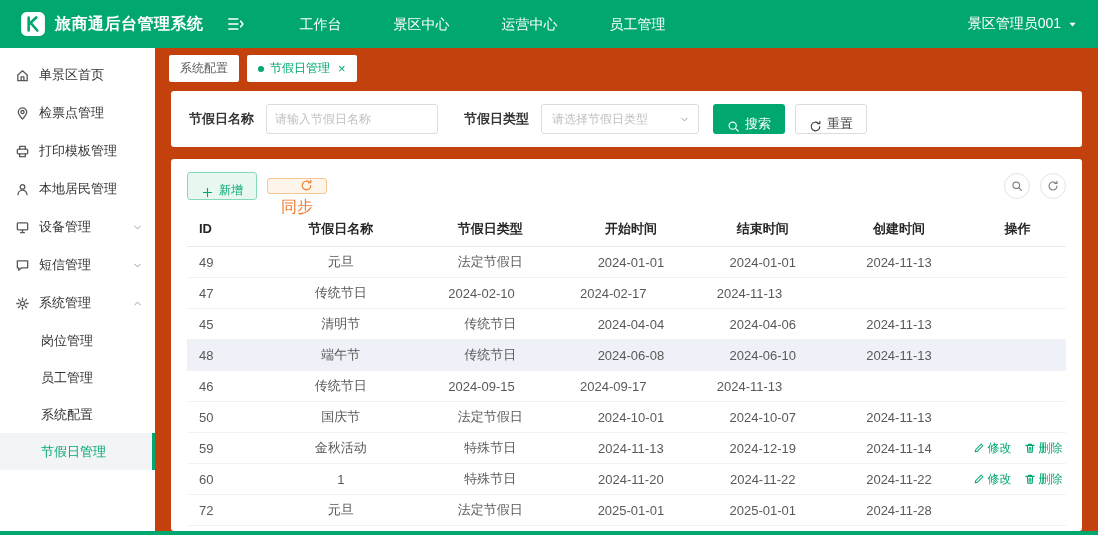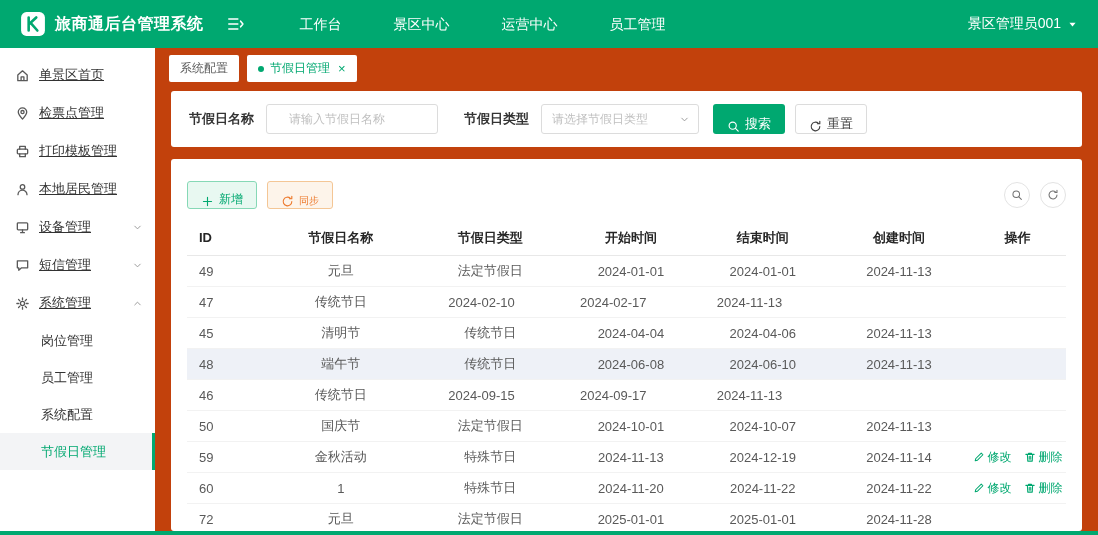--- a/index.html
+++ b/index.html
@@ -18,57 +18,57 @@
   .nav-item { padding:0 26px; font-size:14px; line-height:48px; cursor:pointer; white-space:nowrap; }
   .user-area { margin-left:auto; display:flex; align-items:center; gap:6px; font-size:14px; cursor:pointer; white-space:nowrap; }
   .user-area .icon svg { width:11px; height:11px; }
 
   
   .layout { display:flex; height:483px; }
   .sidebar { width:155px; background:#fff; flex-shrink:0; padding-top:8px; overflow:hidden; }
   .side-item { height:38px; display:flex; align-items:center; gap:9px; padding:0 12px 0 15px; font-size:13px; color:#333; cursor:pointer; }
   .side-ic { color:#595959; display:flex; }
   .side-ic svg { width:15px; height:15px; }
-  .side-label { flex:1; white-space:nowrap;text-decoration:underline; }
+  .side-label { flex:1; white-space:nowrap; }
   .chev { color:#999; display:flex; }
   .chev svg { width:11px; height:11px; }
   .side-sub { height:37px; display:flex; align-items:center; padding-left:41px; font-size:13px; color:#333; cursor:pointer; }
   .side-sub.active { background:#f3f4f6; color:#00a870; border-right:3px solid #00a870; }
 
   .main { flex:1; display:flex; flex-direction:column; overflow:hidden; }
 
   
   .tabbar { display:flex; gap:8px; padding:7px 14px 4px; }
   .tab { background:#fff; height:27px; display:flex; align-items:center; gap:6px; padding:0 11px; font-size:12px; color:#595959; border-radius:2px; cursor:pointer; }
   .tab.active { color:#00a870; }
   .tab-dot { width:6px; height:6px; border-radius:50%; background:#00a870; }
   .tab-close { font-size:13px; line-height:1; margin-left:2px; cursor:pointer; }
 
   
   .content { flex:1; padding:5px 16px 0; overflow:hidden; display:flex; flex-direction:column; }
   .card { background:#fff; border-radius:3px; }
   .filter-card { padding:13px 18px; display:flex; align-items:center; }
   .f-label { font-size:13px; font-weight:bold; color:#333; margin-right:12px; white-space:nowrap; }
   .lbl2 { margin-left:26px; }
-  .f-input { width:172px; height:30px; border:1px solid #dcdcdc; border-radius:3px; padding:0 22px; font-size:12px; color:#333; outline:none; font-family:inherit; }
+  .f-input { width:172px; height:30px; border:1px solid #dcdcdc; border-radius:3px; padding:0 8px; font-size:12px; color:#333; outline:none; font-family:inherit; }
   .f-input::placeholder { color:#bfbfbf; }
   .f-select { width:158px; height:30px; border:1px solid #dcdcdc; border-radius:3px; display:flex; align-items:center; justify-content:space-between; padding:0 8px 0 10px; font-size:12px; color:#bfbfbf; cursor:pointer; }
   .f-select .icon { color:#999; display:flex; }
   .f-select svg { width:11px; height:11px; }
 
   .btn { display:inline-flex; align-items:flex-end; gap:5px; height:30px; padding:0 13px; border-radius:3px; font-size:13px; cursor:pointer; border:1px solid transparent; background:none; font-family:inherit; white-space:nowrap; }
   .btn .icon { display:flex; }
   .btn svg { width:13px; height:13px; }
   .btn-search { background:#00a870; color:#fff; margin-left:14px; }
   .btn-reset { background:#fff; border-color:#dcdcdc; color:#404040; margin-left:10px; }
 
-  .table-card { margin-top:12px; padding:22px 16px; flex:1; overflow:hidden; }
+  .table-card { margin-top:12px; padding:13px 16px; flex:1; overflow:hidden; }
   .toolbar { display:flex; align-items:center; gap:10px; }
   .btn-add { background:#e8f8f1; border-color:#86d8b6; color:#00a870; height:28px; font-size:12px; }
-  .btn-sync { background:#fdf4ea; border-color:#f4c695; color:#ed7b2f; height:28px; font-size:10px; }
+  .btn-sync { background:#fdf4ea; border-color:#f4c695; color:#ed7b2f; height:16px; font-size:16px;flex-direction:column; }
   .toolbar-right { margin-left:auto; display:flex; gap:10px; }
   .icon-circle { width:26px; height:26px; border-radius:50%; border:1px solid #e3e3e3; display:flex; align-items:center; justify-content:center; color:#737373; cursor:pointer; background:#fff; }
   .icon-circle svg { width:12px; height:12px; }
 
   .table { margin-top:11px; }
   .trow { display:flex; align-items:center; height:31px; border-bottom:1px solid #f2f2f2; font-size:13px; color:#595959; }
   .thead { height:36px; font-weight:bold; color:#262626; border-bottom:1px solid #e8e8e8; }
   .trow.hl { background:#eef1f7; }
   .cell { text-align:center; white-space:nowrap; overflow:hidden; }
   .c-id { width:9%; text-align:left; padding-left:12px; }

